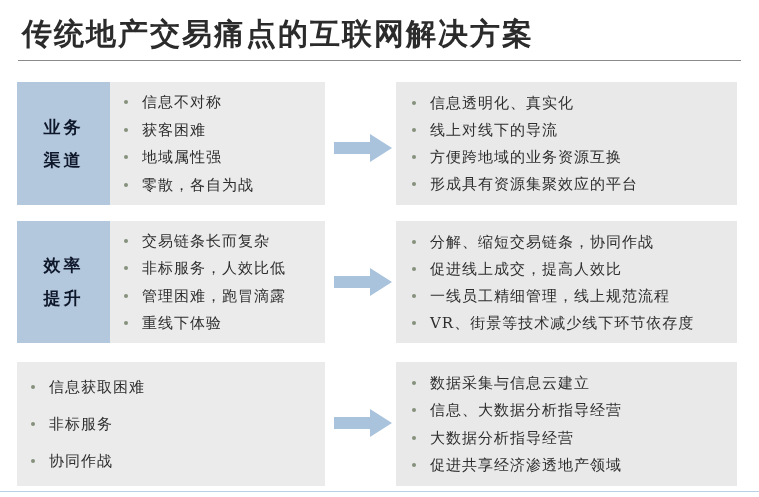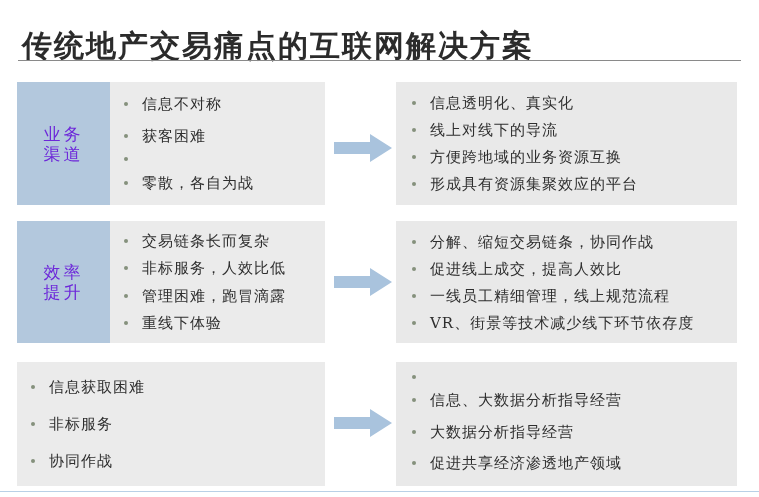--- a/index.html
+++ b/index.html
@@ -13,21 +13,21 @@
     position: relative;
     overflow: hidden;
     font-family: "DejaVu Sans", "Liberation Sans", sans-serif;
     color: #3a3a3a;
   }
 
   
   .slide-title {
     position: absolute;
     left: 22px;
-    top: 24px;
+    top: 12px;
     font-size: 30px;
     line-height: 44px;
     letter-spacing: 2px;
     font-weight: 700;
     color: #2b2b2b;
     font-family: "DejaVu Serif", "Liberation Serif", serif;
     white-space: nowrap;
   }
   .title-rule {
     position: absolute;
@@ -62,26 +62,26 @@
   .label-box {
     width: 93px;
     flex: 0 0 93px;
     background: #b3c8dd;
     display: flex;
     align-items: center;
     justify-content: center;
   }
   .label-text {
     font-family: "DejaVu Serif", "Liberation Serif", serif;
-    font-weight: 400;
+    font-weight: 700;
     font-size: 17px;
-    line-height: 20px;
+    line-height: 33px;
     letter-spacing: 3px;
     text-align: center;
-    color: #6d28d9;
+    color: #0f172a;
     white-space: pre-line;
   }
 
   .bullet-area {
     flex: 1 1 auto;
     padding: 6px 4px 6px 14px;
     display: flex;
     flex-direction: column;
     justify-content: space-around;
   }
@@ -159,20 +159,21 @@
       <div class="bullet-line">
         <span class="dot"></span>
         <span>信息不对称</span>
       </div>
       <div class="bullet-line">
         <span class="dot"></span>
         <span>获客困难</span>
       </div>
       <div class="bullet-line">
         <span class="dot"></span>
+        <span>地域属性强</span>
       </div>
       <div class="bullet-line">
         <span class="dot"></span>
         <span>零散，各自为战</span>
       </div>
     </div>
   </div>
   <div class="right-panel">
     <div class="bullet-area">
       <div class="bullet-line">
@@ -268,20 +269,21 @@
       <div class="bullet-line">
         <span class="dot"></span>
         <span>协同作战</span>
       </div>
     </div>
   </div>
   <div class="right-panel">
     <div class="bullet-area">
       <div class="bullet-line">
         <span class="dot"></span>
+        <span>数据采集与信息云建立</span>
       </div>
       <div class="bullet-line">
         <span class="dot"></span>
         <span>信息、大数据分析指导经营</span>
       </div>
       <div class="bullet-line">
         <span class="dot"></span>
         <span>大数据分析指导经营</span>
       </div>
       <div class="bullet-line">

